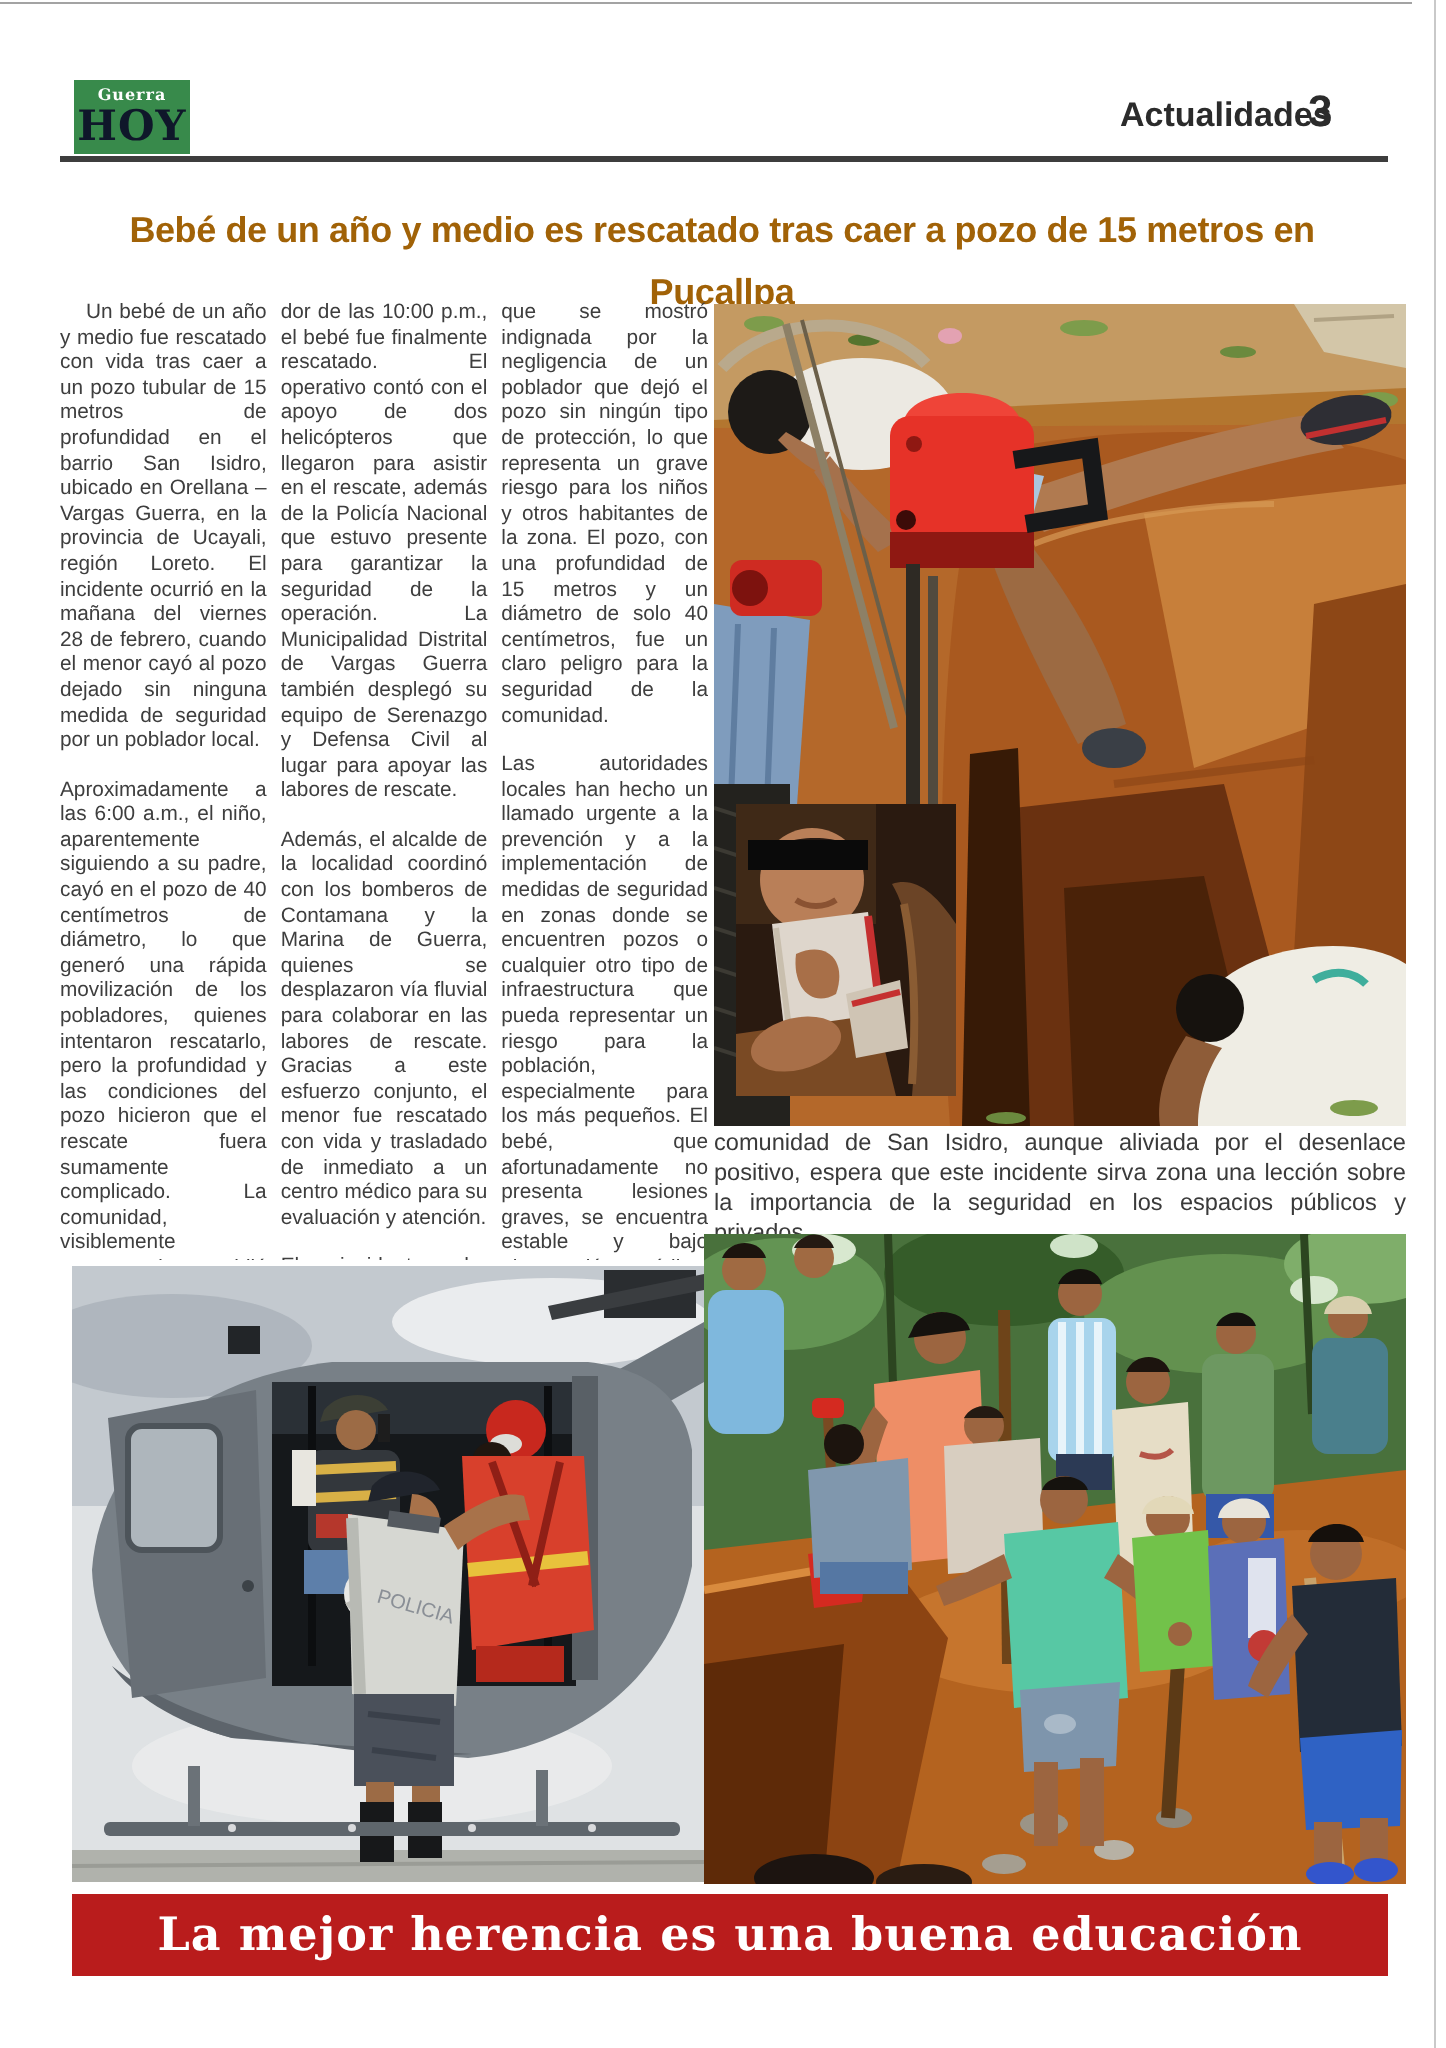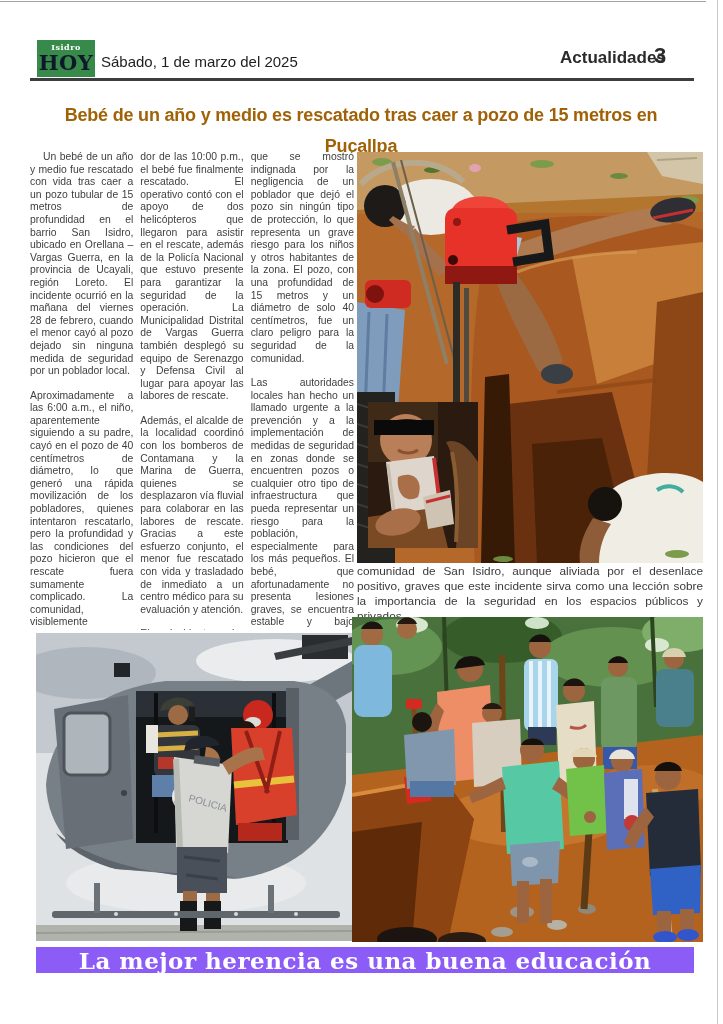--- a/index.html
+++ b/index.html
@@ -40,37 +40,36 @@
   .inset{position:absolute;left:11px;top:250px;width:110px;height:146px;overflow:hidden;}
   .inset svg{display:block;width:100%;height:100%;}
   .photo-heli{left:36px;top:633px;width:316px;height:308px;}
   .photo-dig{left:352px;top:617px;width:351px;height:325px;}
 
   
   .continuation{position:absolute;left:357px;top:564px;width:346px;
     font-size:11.8px;line-height:15px;text-align:justify;color:#3a3a3a;margin:0;}
 
   
-  .banner{position:absolute;left:36px;top:947px;width:658px;height:26px;background:#8b5cf6;
+  .banner{position:absolute;left:36px;top:947px;width:658px;height:41px;background:#b91c1c;
     display:flex;align-items:center;justify-content:center;}
   .banner span{font-family:"DejaVu Serif", serif;font-weight:bold;font-size:23px;color:#ffffff;
     letter-spacing:.5px;}
 </style>
 </head>
 <body>
 
 <div class="page">
   <div class="scan-line-top"></div>
   <div class="scan-line-right"></div>
 
   <div class="logo">
-    <span class="small">Isidro</span>
+    <span class="small">Guerra</span>
     <span class="big">HOY</span>
   </div>
-  <span class="date">Sábado, 1 de marzo del 2025</span>
   <span class="section">Actualidades</span>
   <span class="pagenum">3</span>
   <div class="header-rule"></div>
 
   <h1 class="headline">Bebé de un año y medio es rescatado tras caer a pozo de 15 metros en Pucallpa</h1>
 
   <div class="columns">
     <div class="col">
       <p class="indent">Un bebé de un año y medio fue rescatado con vida tras caer a un pozo tubular de 15 metros de profundidad en el barrio San Isidro, ubicado en Orellana – Vargas Guerra, en la provincia de Ucayali, región Loreto. El incidente ocurrió en la mañana del viernes 28 de febrero, cuando el menor cayó al pozo dejado sin ninguna medida de seguridad por un poblador local.</p>
       <p>Aproximadamente a las 6:00 a.m., el niño, aparentemente siguiendo a su padre, cayó en el pozo de 40 centímetros de diámetro, lo que generó una rápida movilización de los pobladores, quienes intentaron rescatarlo, pero la profundidad y las condiciones del pozo hicieron que el rescate fuera sumamente complicado. La comunidad, visiblemente consternada, pidió apoyo urgente a las autoridades locales para lograr la liberación del menor. Gracias a las gestiones realizadas por el alcalde de la localidad, alrede-</p>
@@ -169,21 +168,21 @@
         <path d="M66,56 L72,103" stroke="#c53030" stroke-width="4" fill="none"></path>
         <path d="M20,62 L26,108" stroke="#c9bfae" stroke-width="3" fill="none"></path>
         <path d="M30,75 C45,68 56,78 50,95 C38,102 28,92 30,75 Z" fill="#a86f48"></path>
         <ellipse cx="30" cy="120" rx="23" ry="13" fill="#a86f48" transform="rotate(-14 30 120)"></ellipse>
         <path d="M55,95 L82,88 L86,122 L60,127 Z" fill="#cfc4b4"></path>
         <path d="M58,100 L82,94" stroke="#c53030" stroke-width="3" fill="none"></path>
       </svg>
     </div>
   </figure>
 
-  <p class="continuation">comunidad de San Isidro, aunque aliviada por el desenlace positivo, graves que este incidente sirva como una lección sobre la importancia de la seguridad en los espacios públicos y privados.</p>
+  <p class="continuation">comunidad de San Isidro, aunque aliviada por el desenlace positivo, espera que este incidente sirva zona una lección sobre la importancia de la seguridad en los espacios públicos y privados.</p>
 
   <figure class="photo photo-heli" style="margin:0" aria-label="Helicóptero gris con rescatistas y bomberos trasladando al bebé">
     <svg viewBox="0 0 316 308" preserveAspectRatio="none">
       <rect width="316" height="308" fill="#dfe2e4"></rect>
       <rect width="316" height="120" fill="#c3c9cf"></rect>
       <ellipse cx="50" cy="40" rx="70" ry="26" fill="#aab1b9" opacity=".8"></ellipse>
       <ellipse cx="240" cy="28" rx="80" ry="22" fill="#eef0f1" opacity=".9"></ellipse>
       <ellipse cx="150" cy="250" rx="120" ry="30" fill="#eceeee" opacity=".7"></ellipse>
 
       <rect y="292" width="316" height="16" fill="#b0b2ac"></rect>

